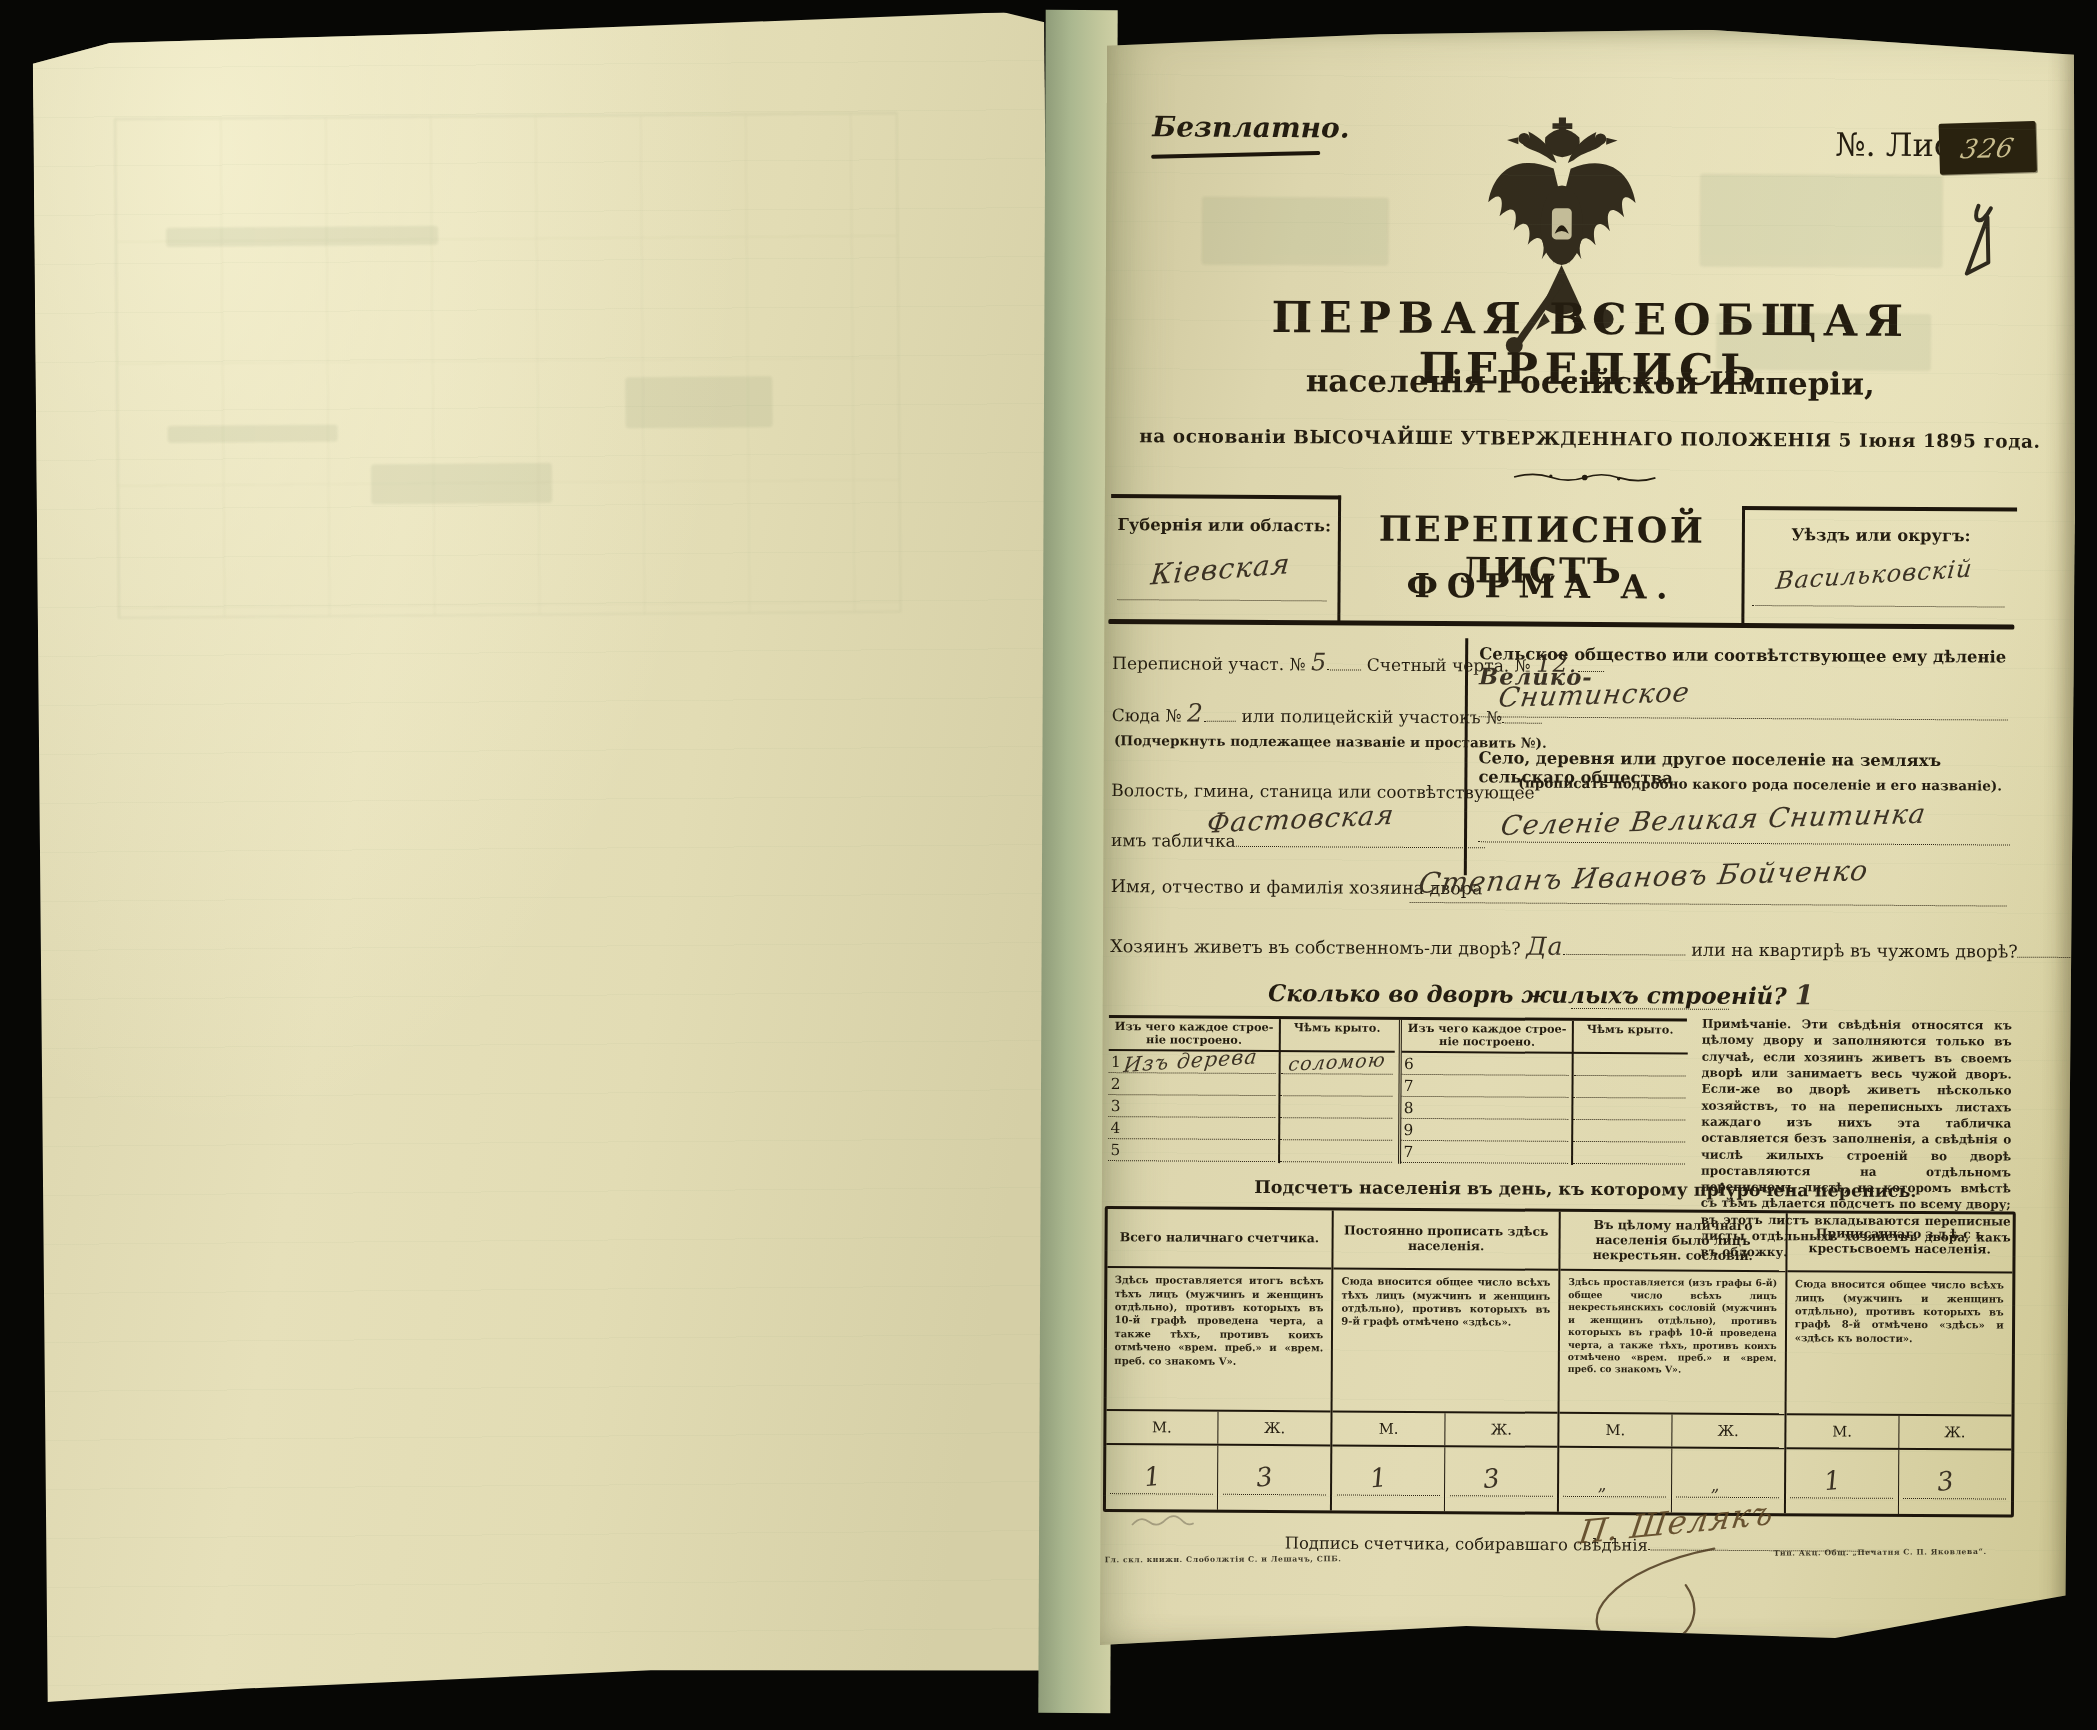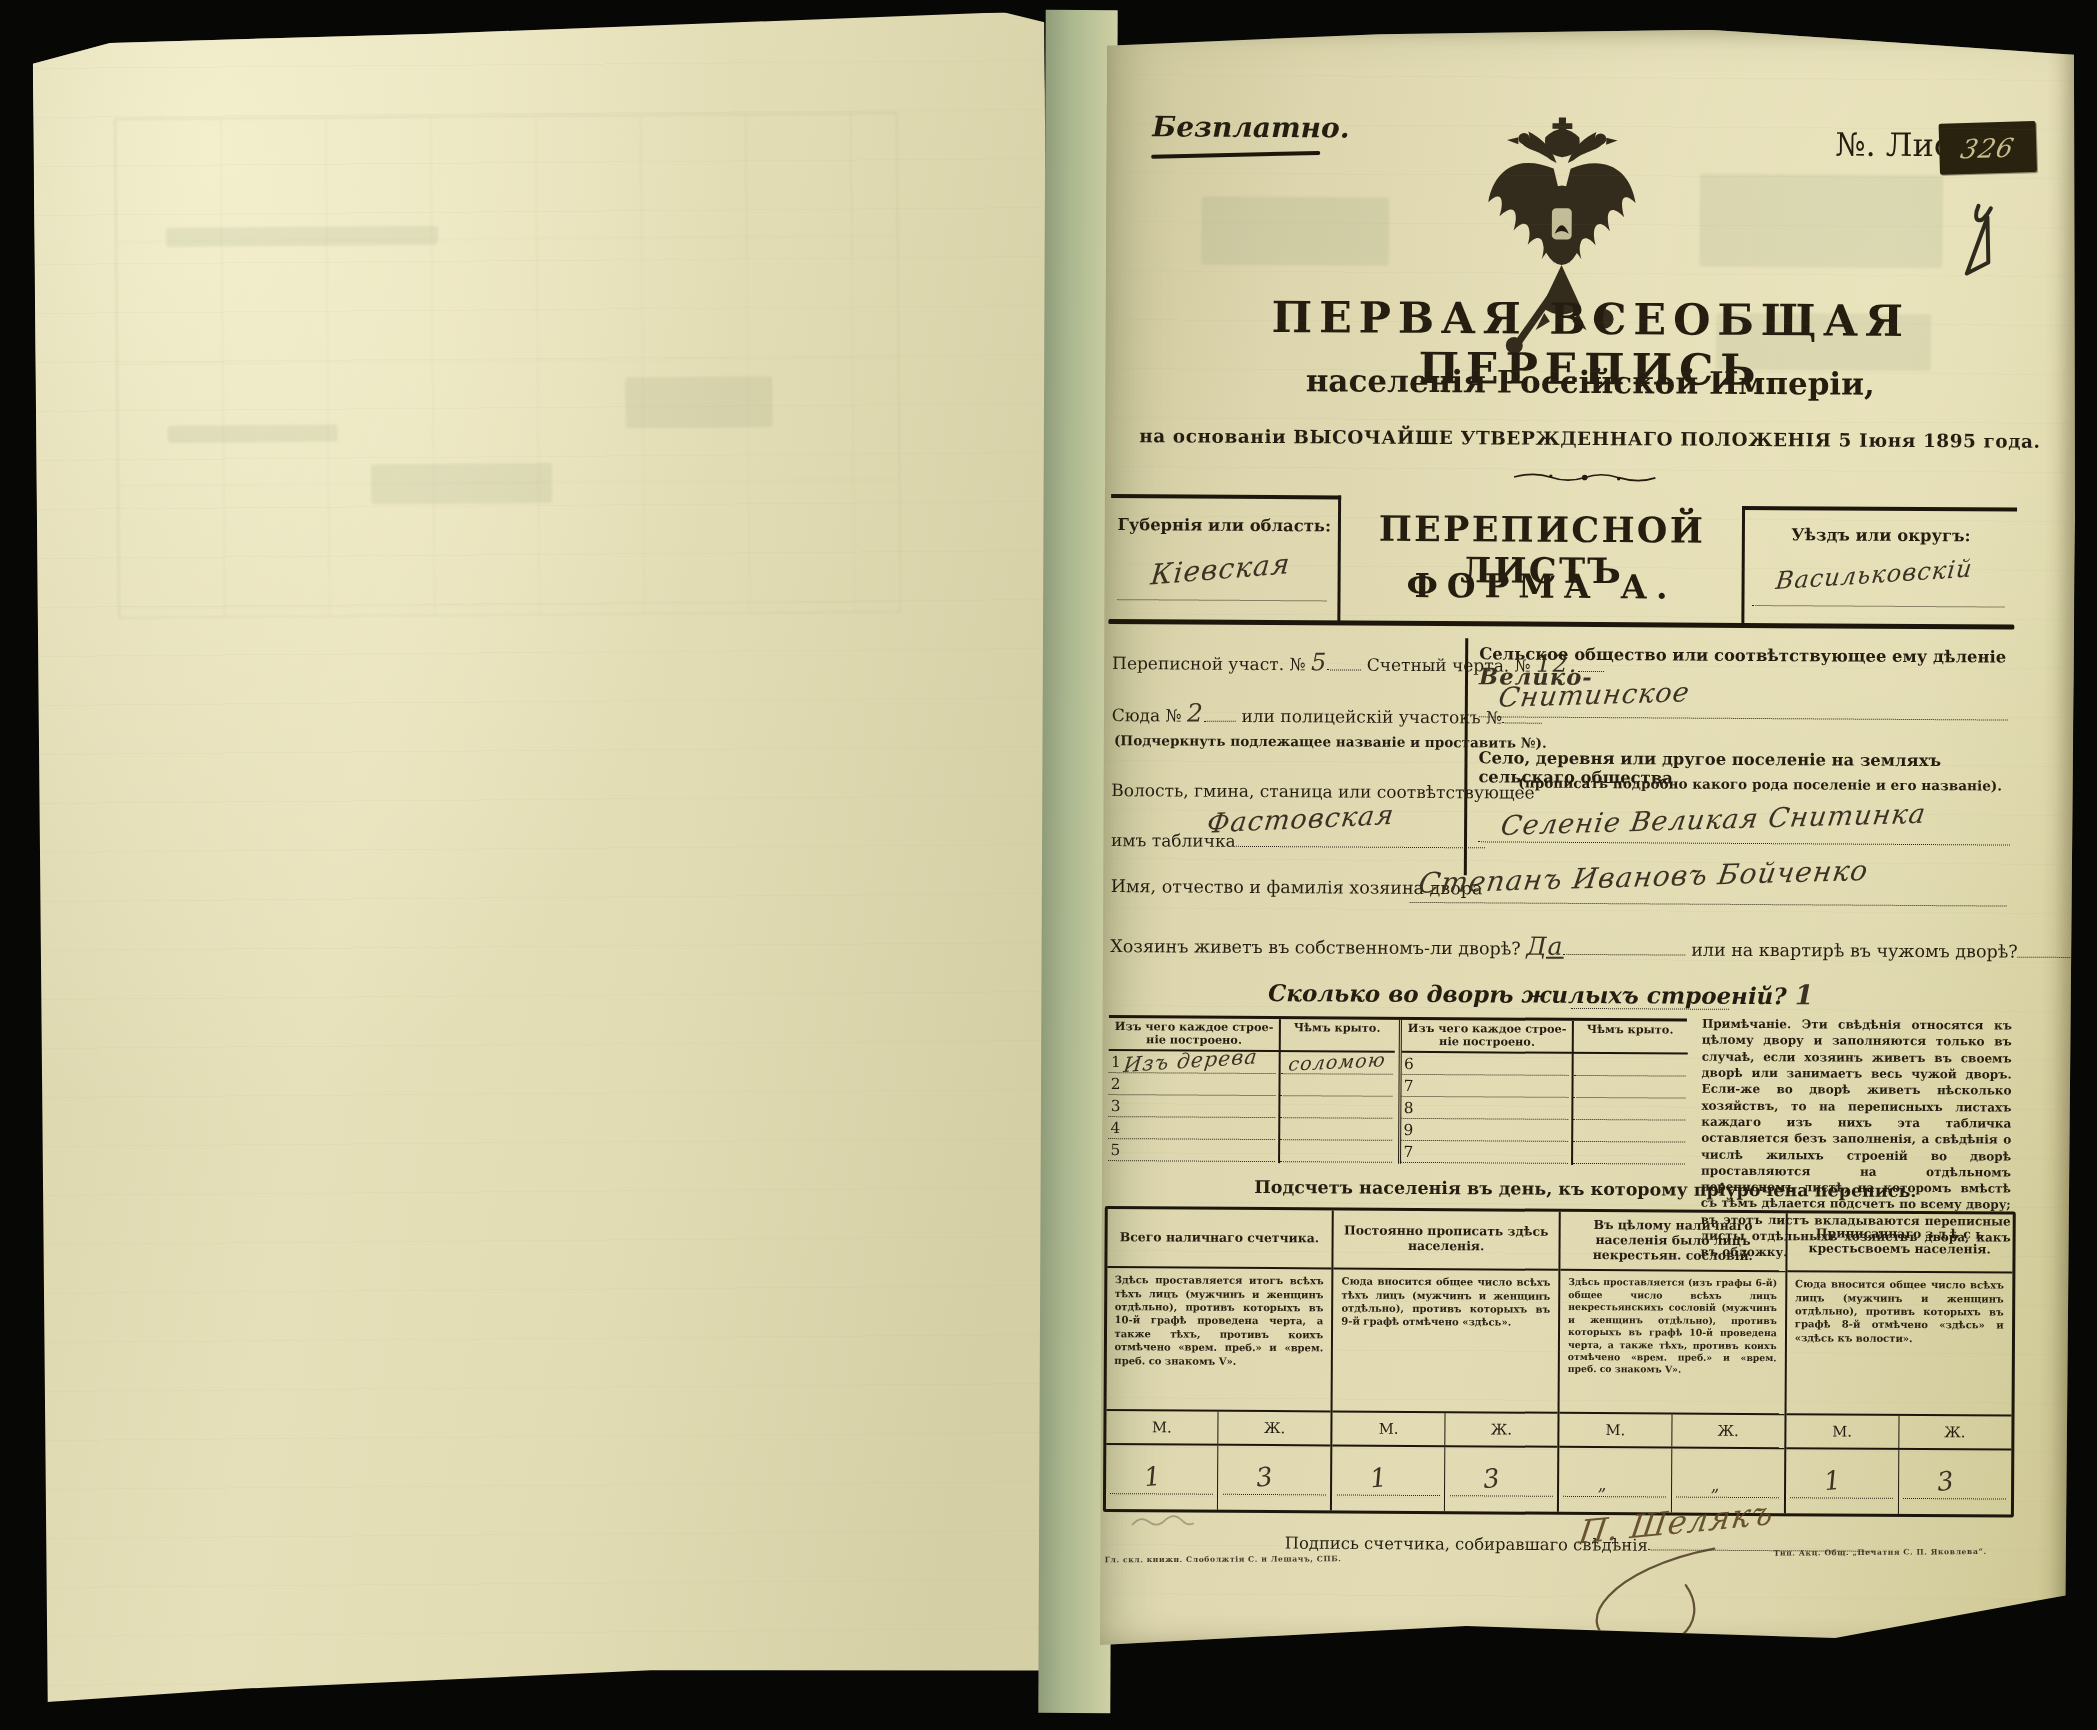--- a/index.html
+++ b/index.html
@@ -214,21 +214,21 @@
   <div class="abs printed b" style="left:416px;top:746px;font-size:13.6px;">(прописать подробно какого рода поселеніе и его названіе).</div>
   <div class="hand abs" style="left:399px;top:774px;font-size:27px;transform:rotate(-2deg) skewX(-10deg);">Селеніе Великая Снитинка</div>
   <div class="dotline" style="left:376px;top:813px;width:532px;"></div>
 
   <div class="label-line" style="left:9px;top:850px;font-size:17.5px;">Имя, отчество и фамилія хозяина двора</div>
   <div class="hand abs" style="left:317px;top:831px;font-size:28px;transform:rotate(-2deg) skewX(-10deg);">Степанъ Ивановъ Бойченко</div>
   <div class="dotline" style="left:308px;top:874px;width:597px;"></div>
 
   <div class="label-line" style="left:9px;top:903px;font-size:17.5px;">
     <span>Хозяинъ живетъ въ собственномъ-ли дворѣ?</span>
-    <span class="hand" style="font-size:25px;text-decoration:underline;">Да</span><span class="dots" style="width:122px;"></span>
+    <span class="hand" style="font-size:25px;">Да</span><span class="dots" style="width:122px;"></span>
     <span>или на квартирѣ въ чужомъ дворѣ?</span><span class="dots" style="width:175px;"></span>
   </div>
 
   <div class="abs" style="left:167px;top:949px;font-size:23px;font-style:italic;color:#241d10;font-weight:600;">
     <span>Сколько во дворѣ жилыхъ строеній?</span>
     <span class="hand" style="font-size:27px;">1</span>
   </div>
   <div class="dotline" style="left:470px;top:979px;width:158px;"></div>
 
   <div class="abs" style="left:8px;top:989px;width:578px;height:144px;border-top:3.4px solid #1d160c;">

